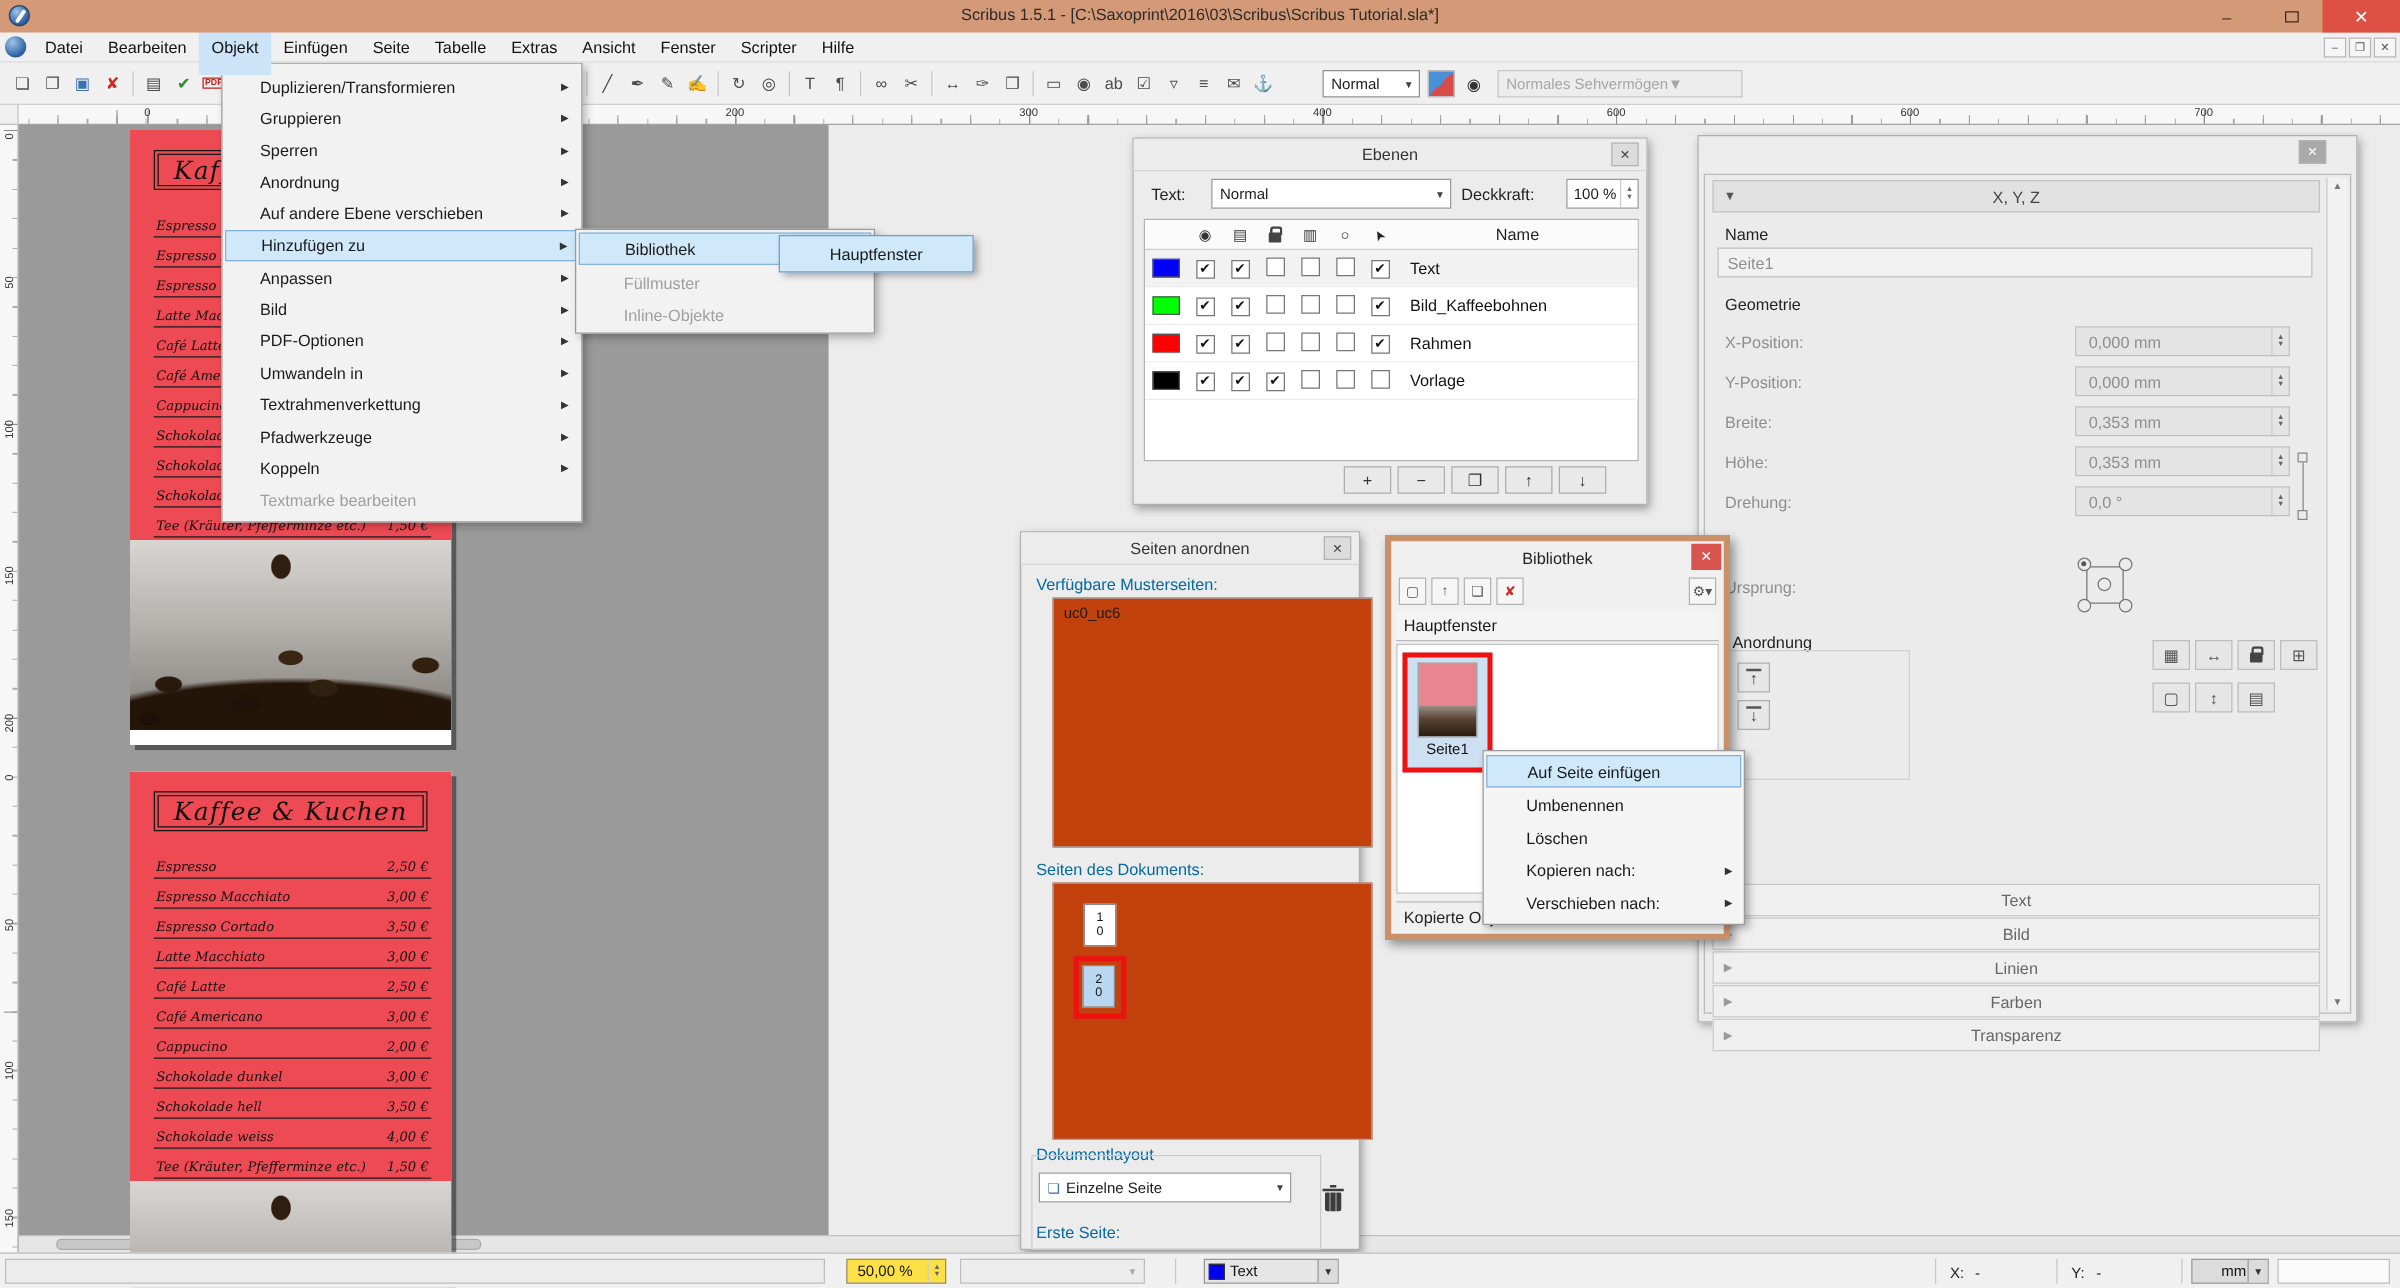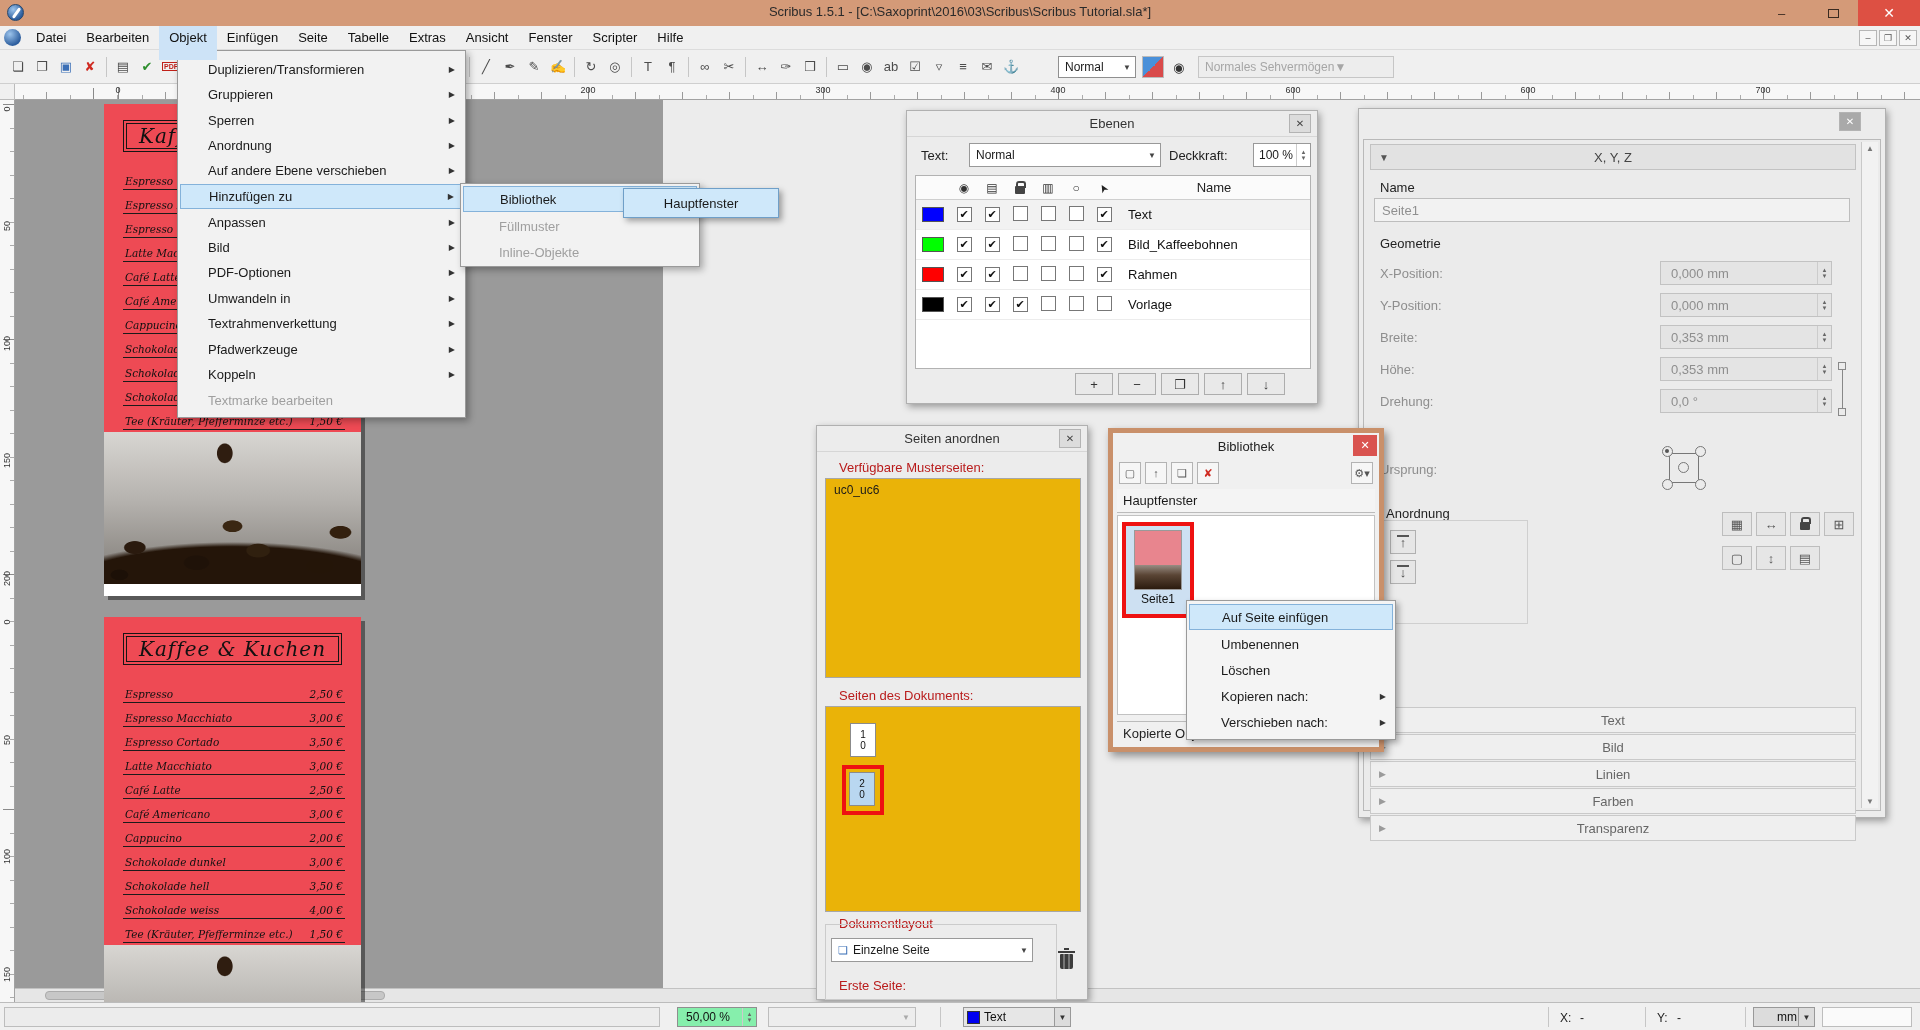--- a/index.html
+++ b/index.html
@@ -97,22 +97,22 @@
   .cbx{width:15px;height:15px;border:1px solid #777;background:#fff;font-size:11px;line-height:13px;text-align:center;color:#111;display:inline-block}
   .lname{flex:1;font-size:13px;padding-left:10px;text-align:left;color:#111}
   .lbtns{position:absolute;left:168px;top:262px;display:flex;gap:5px}
   .lbtn{width:38px;height:22px;background:#e9e9e9;border:1px solid #adadad;display:flex;align-items:center;justify-content:center;font-size:13px;color:#333}
   .glyph-lock{display:inline-block;width:10px;height:8px;background:#444;border-radius:1px;position:relative;top:2px}
   .glyph-lock::before{content:"";position:absolute;left:1px;top:-5px;width:6px;height:5px;border:2px solid #444;border-bottom:none;border-radius:3px 3px 0 0}
   .cursor-ic{display:inline-block;transform:rotate(-120deg);font-size:11px;color:#222}
 
   
   .seiten{left:816px;top:425px;width:272px;height:575px;z-index:6}
-  .sa-lbl{position:absolute;left:22px;font-size:13px;color:#b91c1c}
-  .sa-list{position:absolute;left:8px;width:256px;background:#eab308;border:1px solid #a7a7a7;font-size:12px}
+  .sa-lbl{position:absolute;left:12px;font-size:13px;color:#0369a1}
+  .sa-list{position:absolute;left:25px;width:256px;background:#c2410c;border:1px solid #a7a7a7;font-size:12px}
   .sa-master{padding:4px 0 0 8px;height:24px}
   .pageicon{width:26px;height:34px;border:1px solid #8b8b8b;background:#fff;display:flex;flex-direction:column;align-items:center;justify-content:center;font-size:10px;line-height:11px;color:#111}
   .pageicon.sel{background:#b9d7f0}
   .red-annot{border:4px solid #ee1111}
   .dl-group{position:absolute;left:8px;top:498px;width:232px;height:76px;border:1px solid #cbcbcb}
   .dl-combo{left:14px;top:512px;width:202px}
   .dl-combo .pgly{color:#3b6fb6;font-size:11px;margin-right:5px}
   .mini-trash{position:absolute;left:243px;top:528px;width:13px;height:15px;background:linear-gradient(90deg,#3c3c3c 0 3px,#777 3px 5px,#3c3c3c 5px 8px,#777 8px 10px,#3c3c3c 10px 13px);border-radius:1px 1px 2px 2px}
   .mini-trash::before{content:"";position:absolute;top:-3px;left:-2px;width:17px;height:2px;background:#3c3c3c}
   .mini-trash::after{content:"";position:absolute;top:-6px;left:4px;width:5px;height:2px;background:#3c3c3c}
@@ -175,21 +175,21 @@
   .smenu{position:absolute;left:460px;top:183px;width:240px;height:84px;background:#f2f2f2;border:1px solid #9a9a9a;box-shadow:3px 3px 7px rgba(0,0,0,.3);z-index:31}
   .smi{position:absolute;left:2px;right:2px;height:26px;display:flex;align-items:center;padding-left:36px;font-size:13px}
   .smi.hl{background:#cfe8fa;border:1px solid #84b2da}
   .smi.dis{color:#9f9f9f}
   .smi .sub{margin-left:auto;margin-right:8px;font-size:8px;color:#333}
   .ssmenu{position:absolute;left:623px;top:188px;width:156px;height:30px;background:#cfe8fa;border:1px solid #6f9fc8;box-shadow:3px 3px 6px rgba(0,0,0,.35);display:flex;align-items:center;justify-content:center;font-size:13px;z-index:32}
 
   
   .statusbar{position:absolute;left:0;bottom:0;width:1920px;height:28px;background:#f0f0f0;border-top:1px solid #bcbcbc;z-index:40}
   .sb-field{position:absolute;top:4px;height:20px;border:1px solid #bdbdbd;background:#ededed}
-  .sb-zoom{left:677px;width:80px;background:#86efac;border:1px solid #8f8f8f;display:flex;align-items:center;padding-left:8px;font-size:12px;color:#111}
+  .sb-zoom{left:677px;width:80px;background:#fde047;border:1px solid #8f8f8f;display:flex;align-items:center;padding-left:8px;font-size:12px;color:#111}
   .sb-pagecombo{left:768px;width:148px;display:flex;align-items:center}
   .sb-layer{left:963px;width:108px;background:#e6e6e6;border:1px solid #999;display:flex;align-items:center;padding-left:3px;font-size:12px;color:#111}
   .sb-layer .swl{width:13px;height:13px;background:#0000f0;border:1px solid #333;margin-right:4px}
   .sb-btn{margin-left:auto;width:16px;height:18px;border-left:1px solid #999;display:flex;align-items:center;justify-content:center;font-size:8px;color:#333;background:#dcdcdc}
   .sb-txt{position:absolute;top:8px;font-size:12px;color:#222}
   .sb-unit{left:1753px;width:62px;background:#dcdcdc;border:1px solid #999;display:flex;align-items:center;padding-left:23px;font-size:12px;color:#111}
   .sb-empty{left:1822px;width:90px;background:#fafafa}
   .sb-prog{left:4px;width:656px;background:#ececec}
   .sb-sep{position:absolute;top:4px;width:1px;height:20px;background:#c6c6c6}
 </style>

